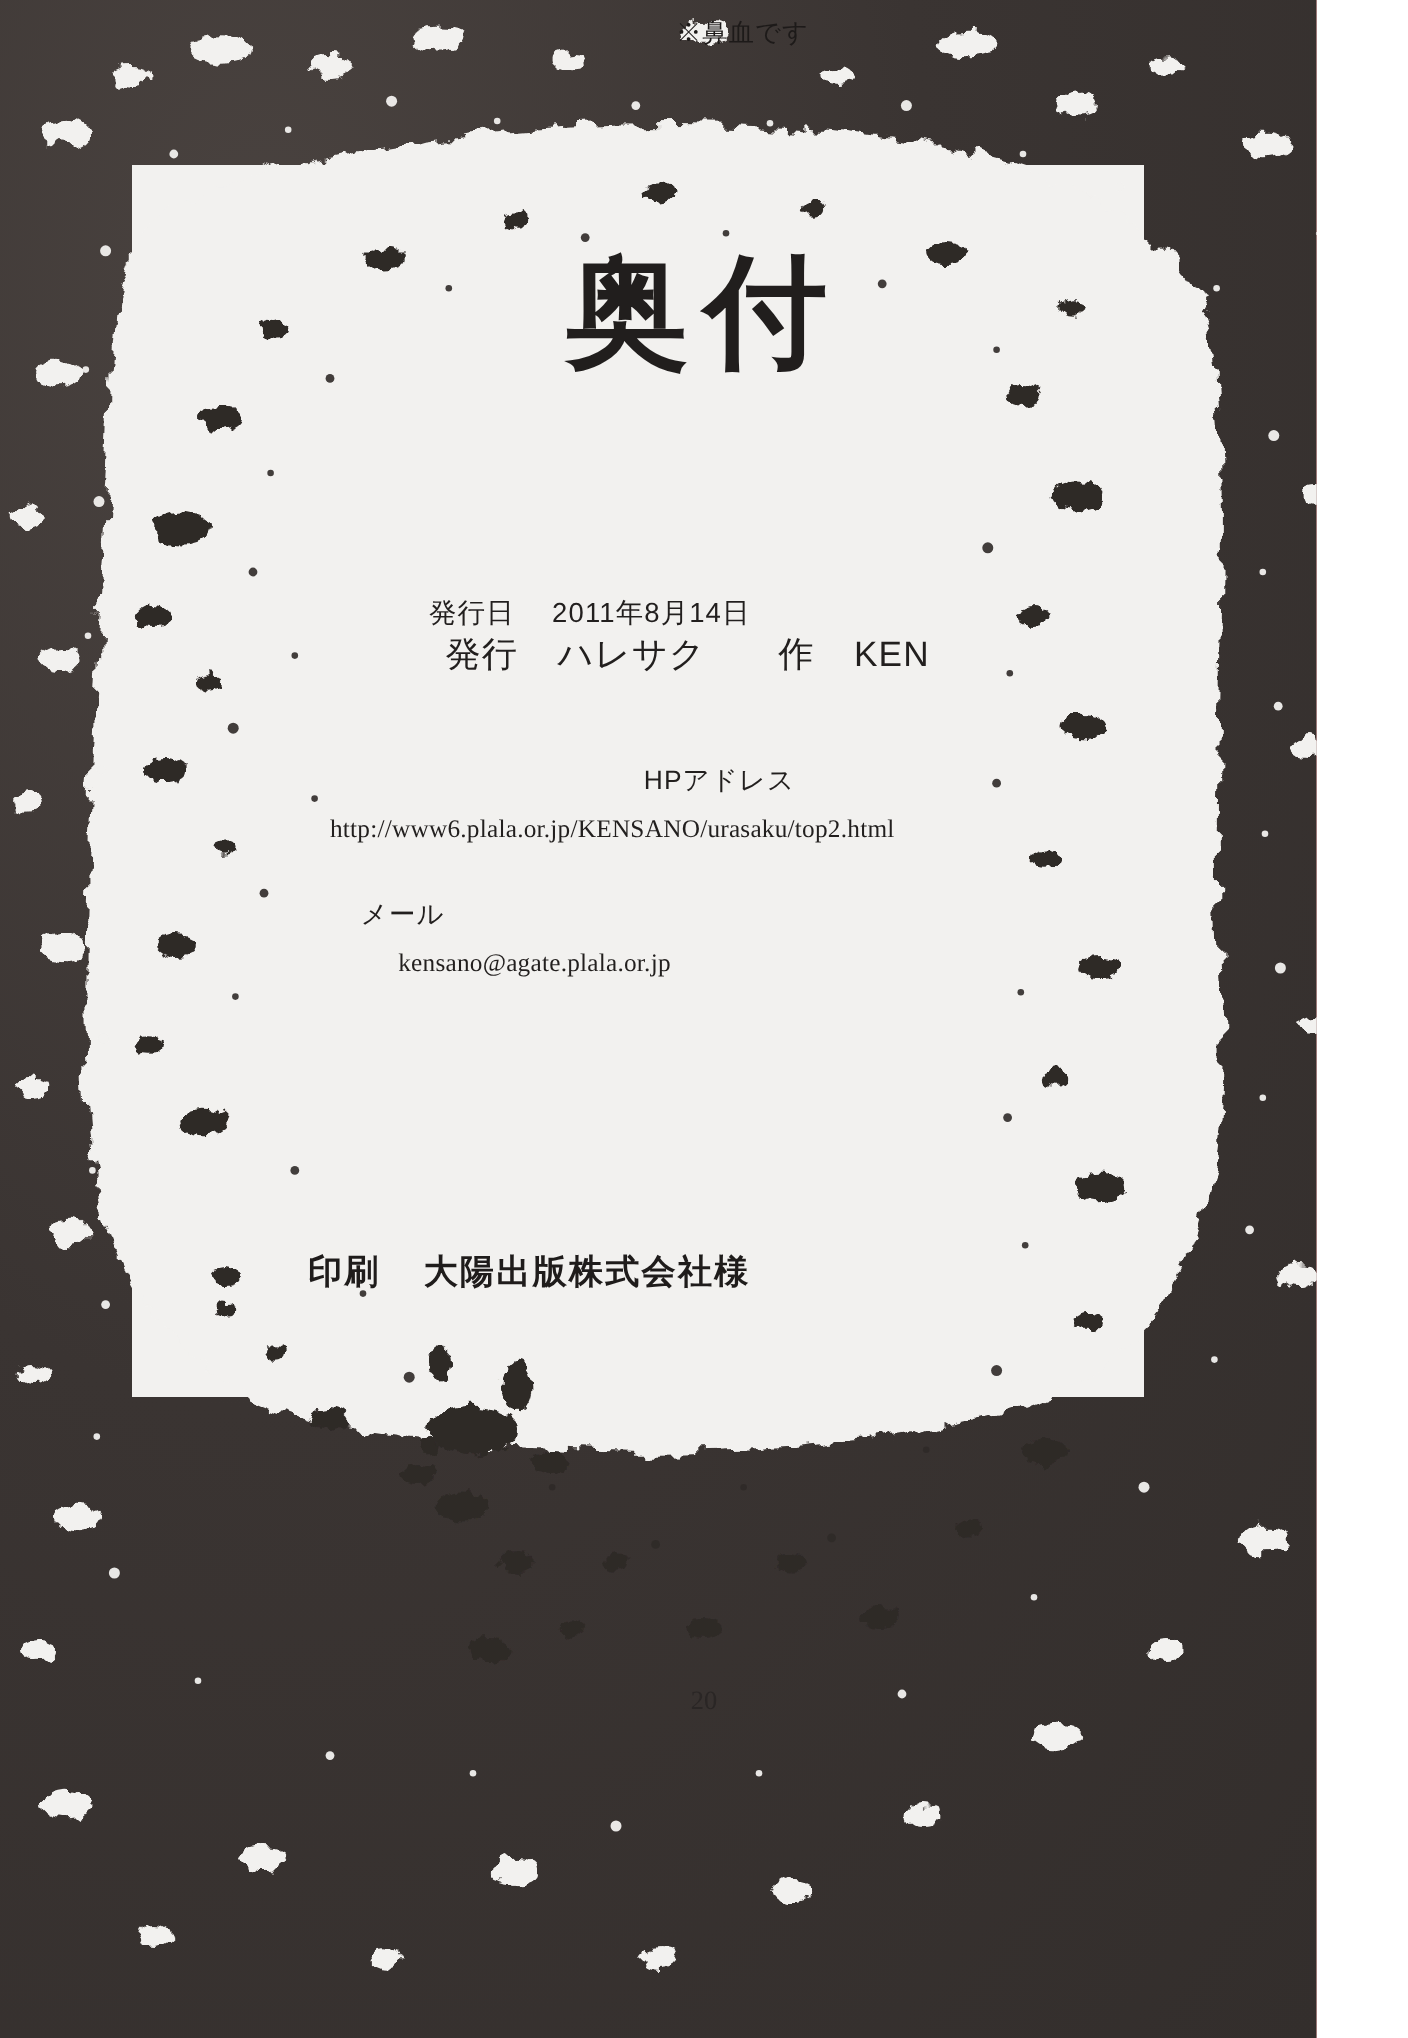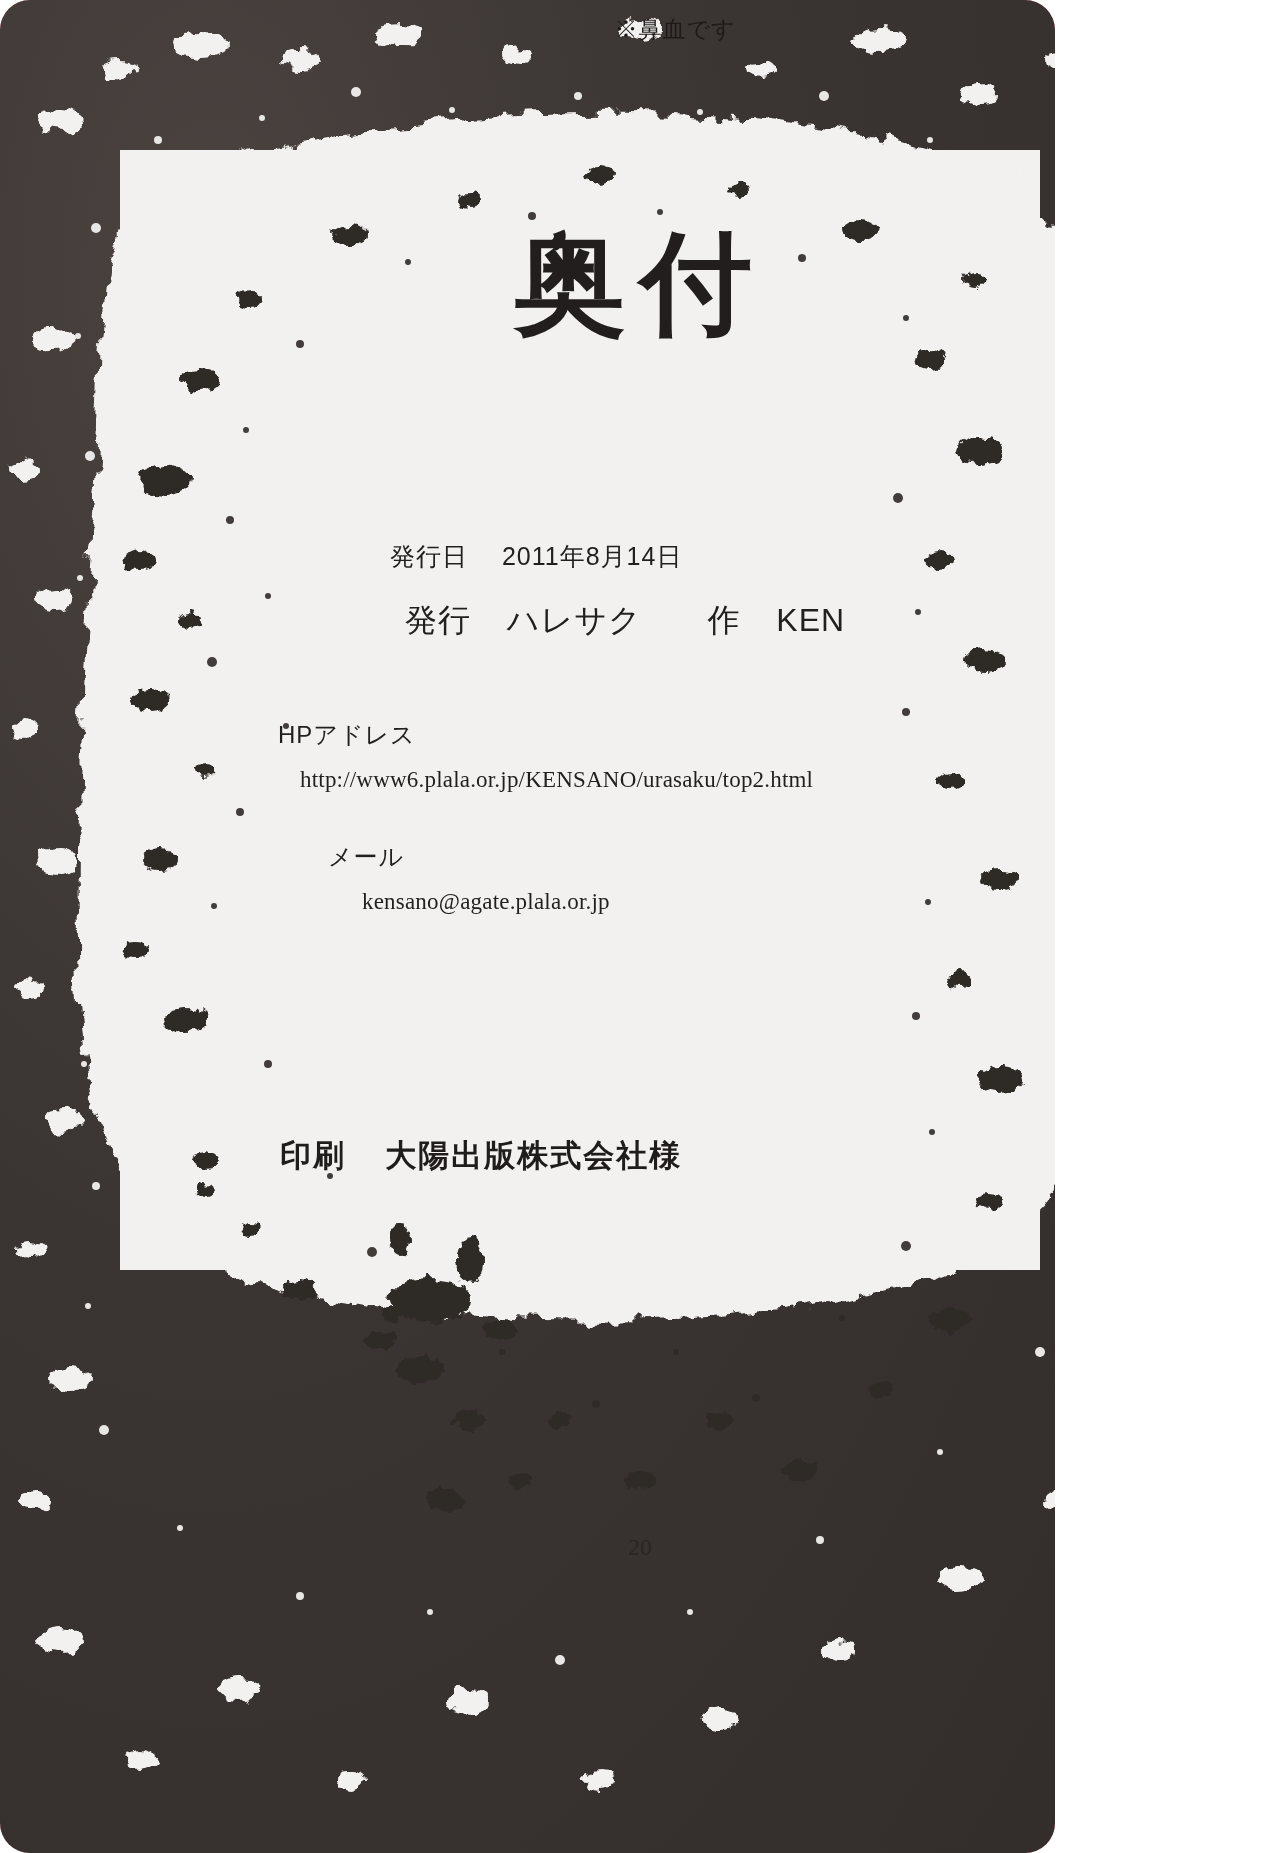--- a/index.html
+++ b/index.html
@@ -5,25 +5,24 @@
   html, body {
     margin: 0;
     padding: 0;
     background: #ffffff;
   }
   body {
     font-family: "Liberation Sans", sans-serif;
   }
   .page {
     position: relative;
-    width: 1055px;
+    width: 1197px;
     height: 1853px;
     overflow: hidden;
     background: #fca5a5;
-    border-radius: 30px;
   }
   
   .page-bg {
     position: absolute;
     inset: 0;
     background:
       radial-gradient(ellipse at 20% 15%, #4a4340 0%, #3a3432 45%, #332e2c 100%);
   }
   
   .inner-white {
@@ -76,38 +75,37 @@
     left: 250px;
     top: 540px;
     width: 780px;
     z-index: 5;
     color: #221f1e;
   }
   .line-pubdate {
     font-size: 25px;
     letter-spacing: 1px;
     padding-left: 140px;
-    margin-bottom: 26px;
   }
   .line-pubdate .gap { display:inline-block; width: 18px; }
   .line-publisher {
     font-size: 32px;
     letter-spacing: 1px;
     padding-left: 155px;
     margin-bottom: 76px;
   }
   .line-publisher .gap { display:inline-block; width: 16px; }
   .line-publisher .gap-wide { display:inline-block; width: 46px; }
   .block-hp { margin-bottom: 48px; }
   .label {
     font-size: 24px;
     letter-spacing: 1px;
     margin-bottom: 16px;
   }
-  .label-hp { padding-left: 28px; }
+  .label-hp { padding-left: 28px; text-align: center; }
   .value-hp {
     font-size: 23px;
     letter-spacing: 0.2px;
     padding-left: 50px;
     font-family: "Liberation Serif", serif;
   }
   .label-mail { padding-left: 78px; }
   .value-mail {
     font-size: 23px;
     letter-spacing: 0.2px;

